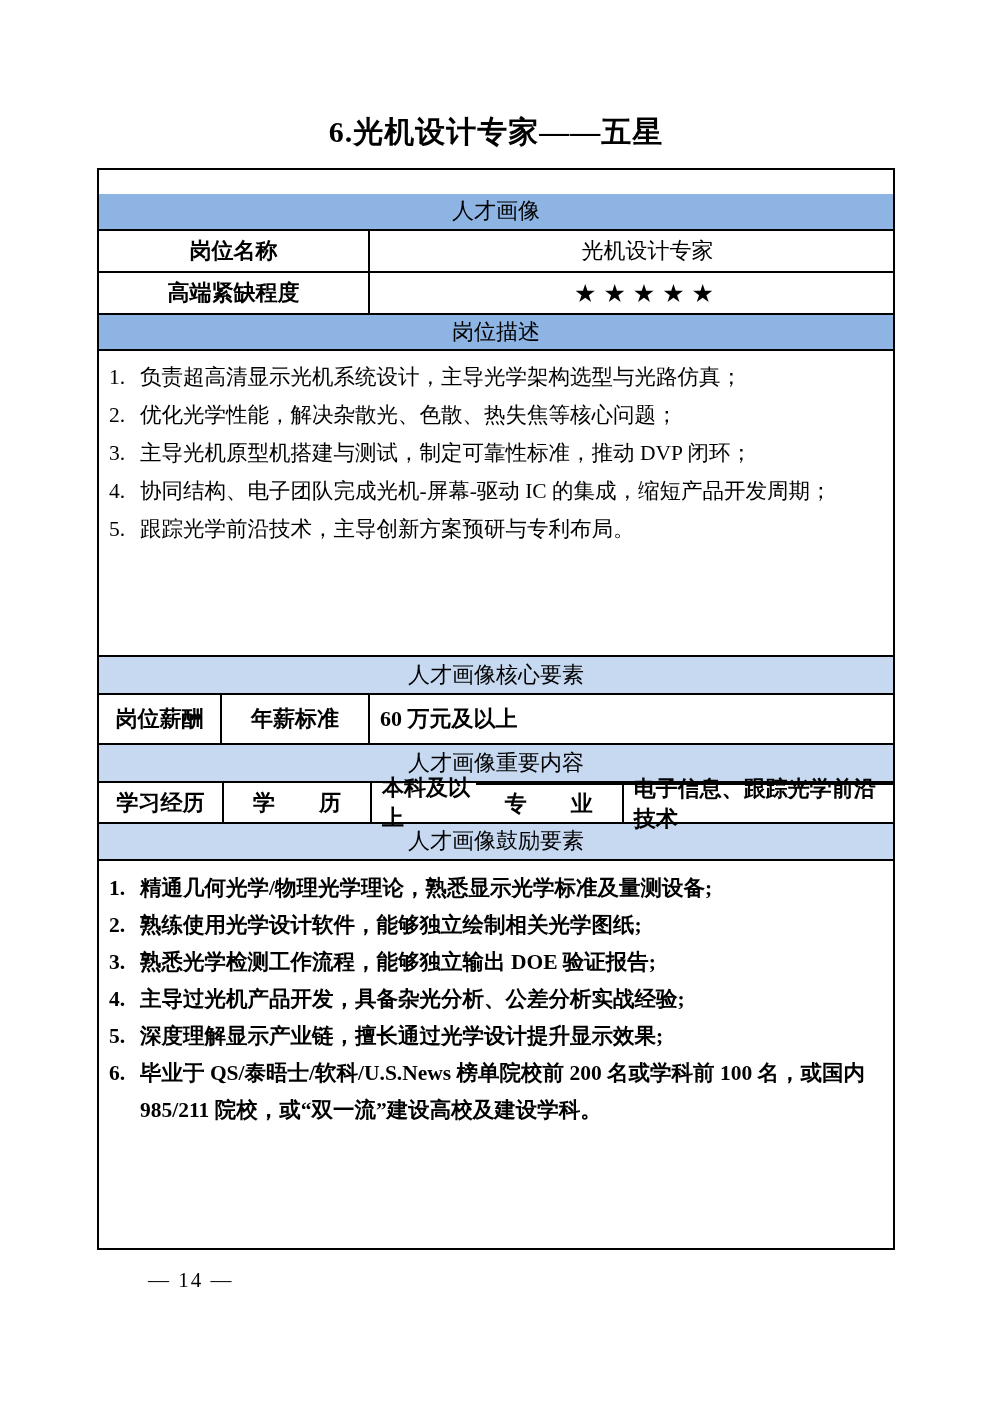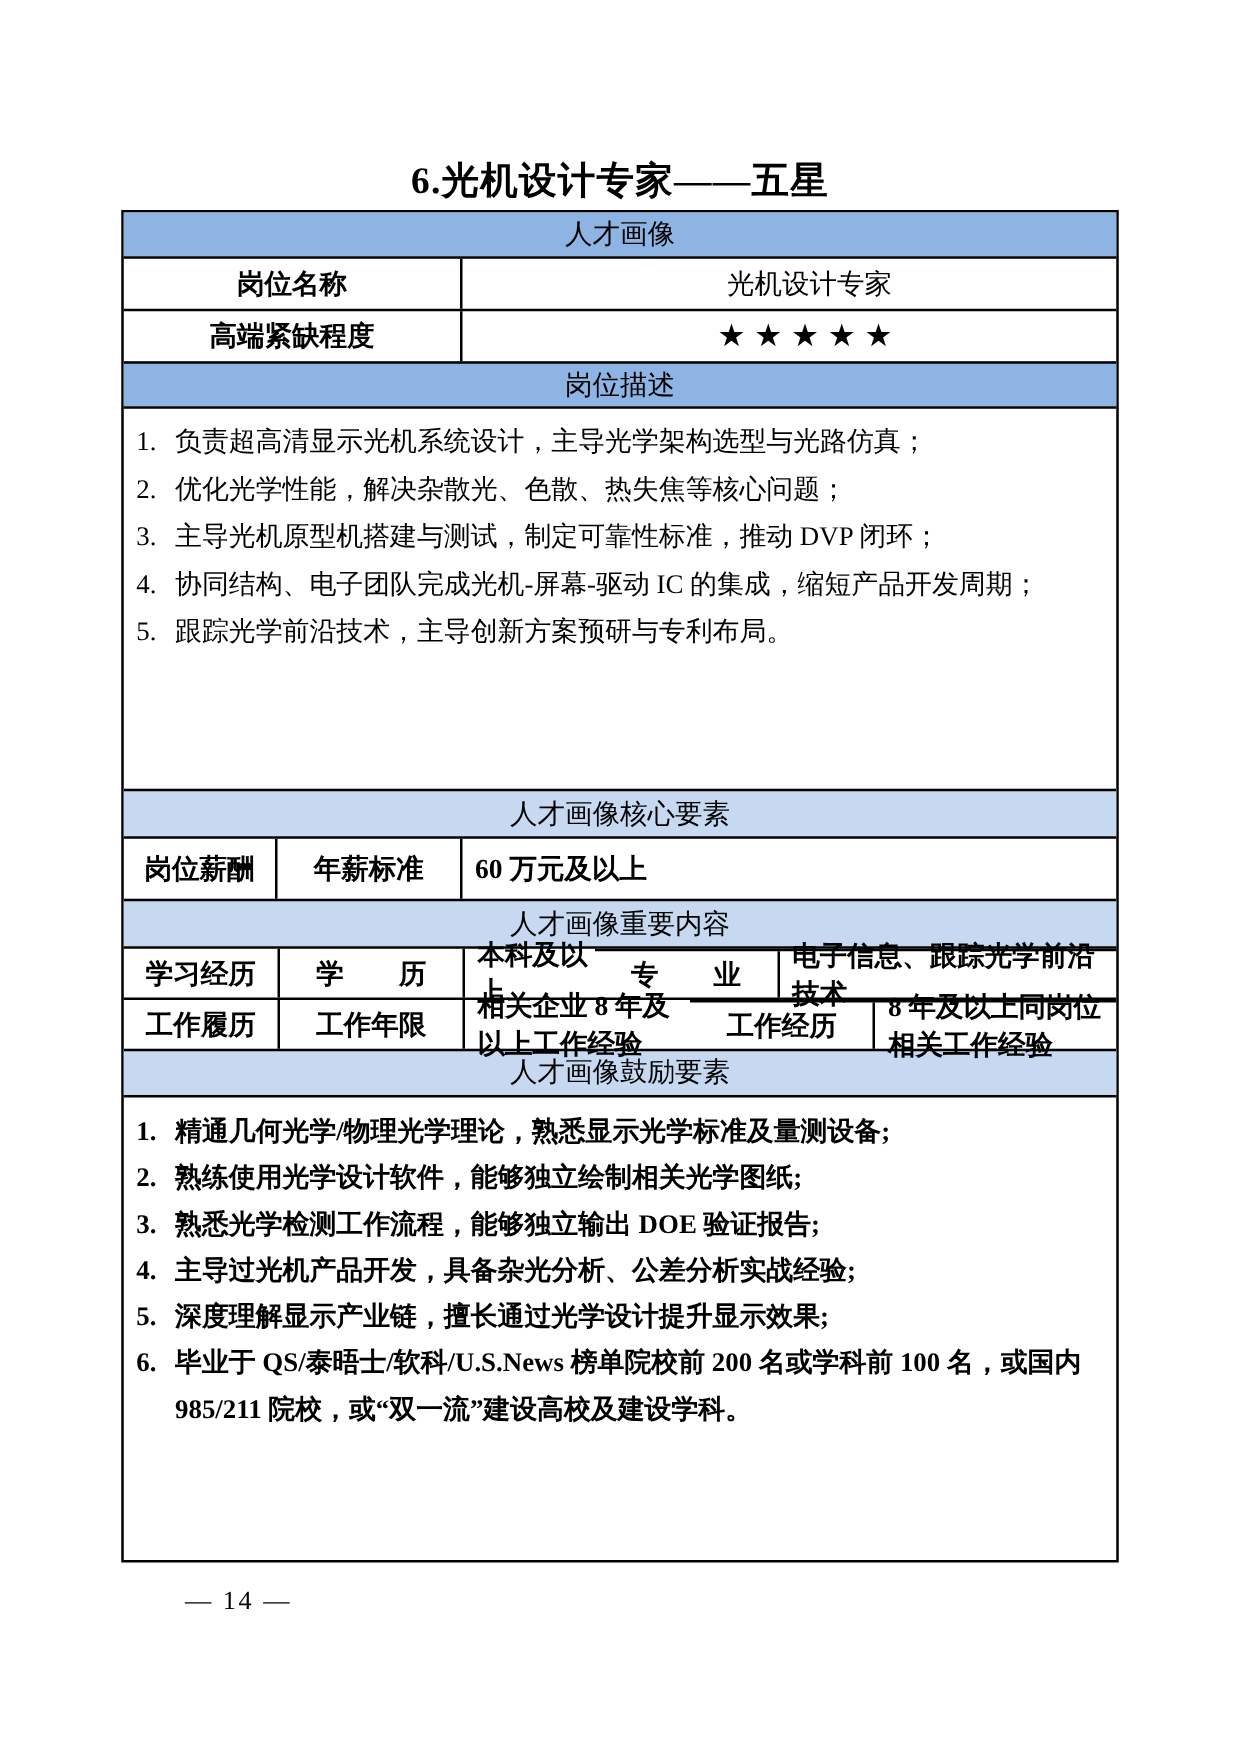--- a/index.html
+++ b/index.html
@@ -2,35 +2,35 @@
 <html><head>
 <meta charset="utf-8">
 <style>
   html,body{margin:0;padding:0;background:#ffffff;}
   body{
     width:992px;height:1403px;position:relative;
     font-family:"Liberation Serif","DejaVu Serif",serif;
     color:#000;
   }
   .doc-title{
-    position:absolute;left:97px;top:124px;width:798px;
+    position:absolute;left:97px;top:112px;width:798px;
     text-align:center;font-size:30px;font-weight:bold;letter-spacing:1px;
   }
   .doc-table{
     position:absolute;left:97px;top:168px;width:798px;height:1082px;
     border:2px solid #000;box-sizing:border-box;background:#fff;
   }
   .band{
     box-sizing:border-box;border-top:2px solid #000;
     text-align:center;font-size:22px;
   }
   .band.first{border-top:none;}
   .band-dark{background:#8DB4E2;}
   .band-light{background:#C6D9F1;}
-  .band.h35{height:35px;line-height:33px;}
+  .band.h35{height:35px;line-height:33px;margin-top:24px;}
   .band.h36{height:36px;line-height:33px;}
   .band.h37{height:37px;line-height:34px;}
   .band.h38{height:38px;line-height:35px;}
   .trow{
     display:flex;box-sizing:border-box;border-top:2px solid #000;
     font-size:22px;align-items:stretch;
   }
   .cell{box-sizing:border-box;display:flex;align-items:center;justify-content:center;text-align:center;}
   .cell.left{justify-content:flex-start;padding-left:10px;}
   .cell.bdr{border-right:2px solid #000;}
@@ -124,33 +124,20 @@
         <div class="slbl">学　　历</div>
         <div class="sval">本科及以上</div>
       </div>
       <div class="subrow">
         <div class="slbl">专　　业</div>
         <div class="sval">电子信息、跟踪光学前沿技术</div>
       </div>
     </div>
   </div>
 
-  <div class="group">
-    <div class="cat">工作履历</div>
-    <div class="subrows">
-      <div class="subrow">
-        <div class="slbl">工作年限</div>
-        <div class="sval">相关企业 8 年及以上工作经验</div>
-      </div>
-      <div class="subrow">
-        <div class="slbl">工作经历</div>
-        <div class="sval">8 年及以上同岗位相关工作经验</div>
-      </div>
-    </div>
-  </div>
 
   <div class="band band-light h37">人才画像鼓励要素</div>
 
   <div class="bigcell enc">
     <div class="li">
       <span class="num">1.</span>
       <span class="txt">精通几何光学/物理光学理论，熟悉显示光学标准及量测设备;</span>
     </div>
     <div class="li">
       <span class="num">2.</span>

